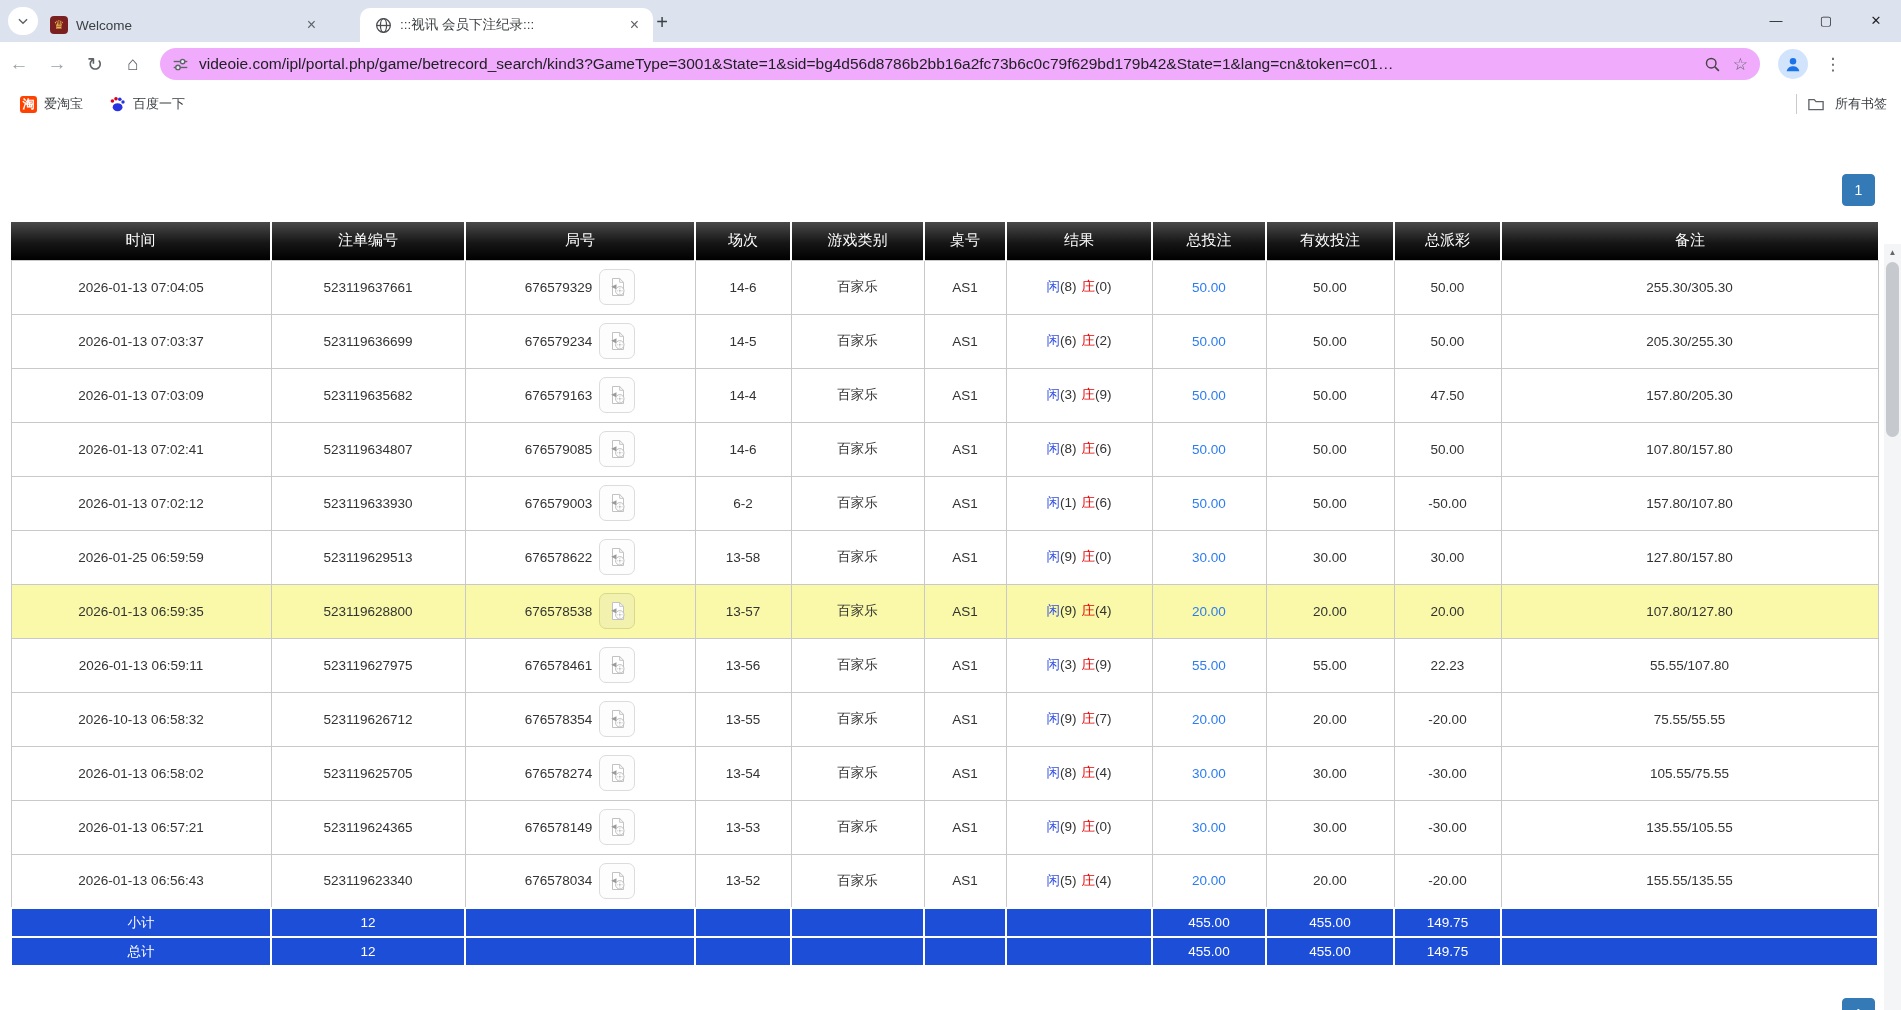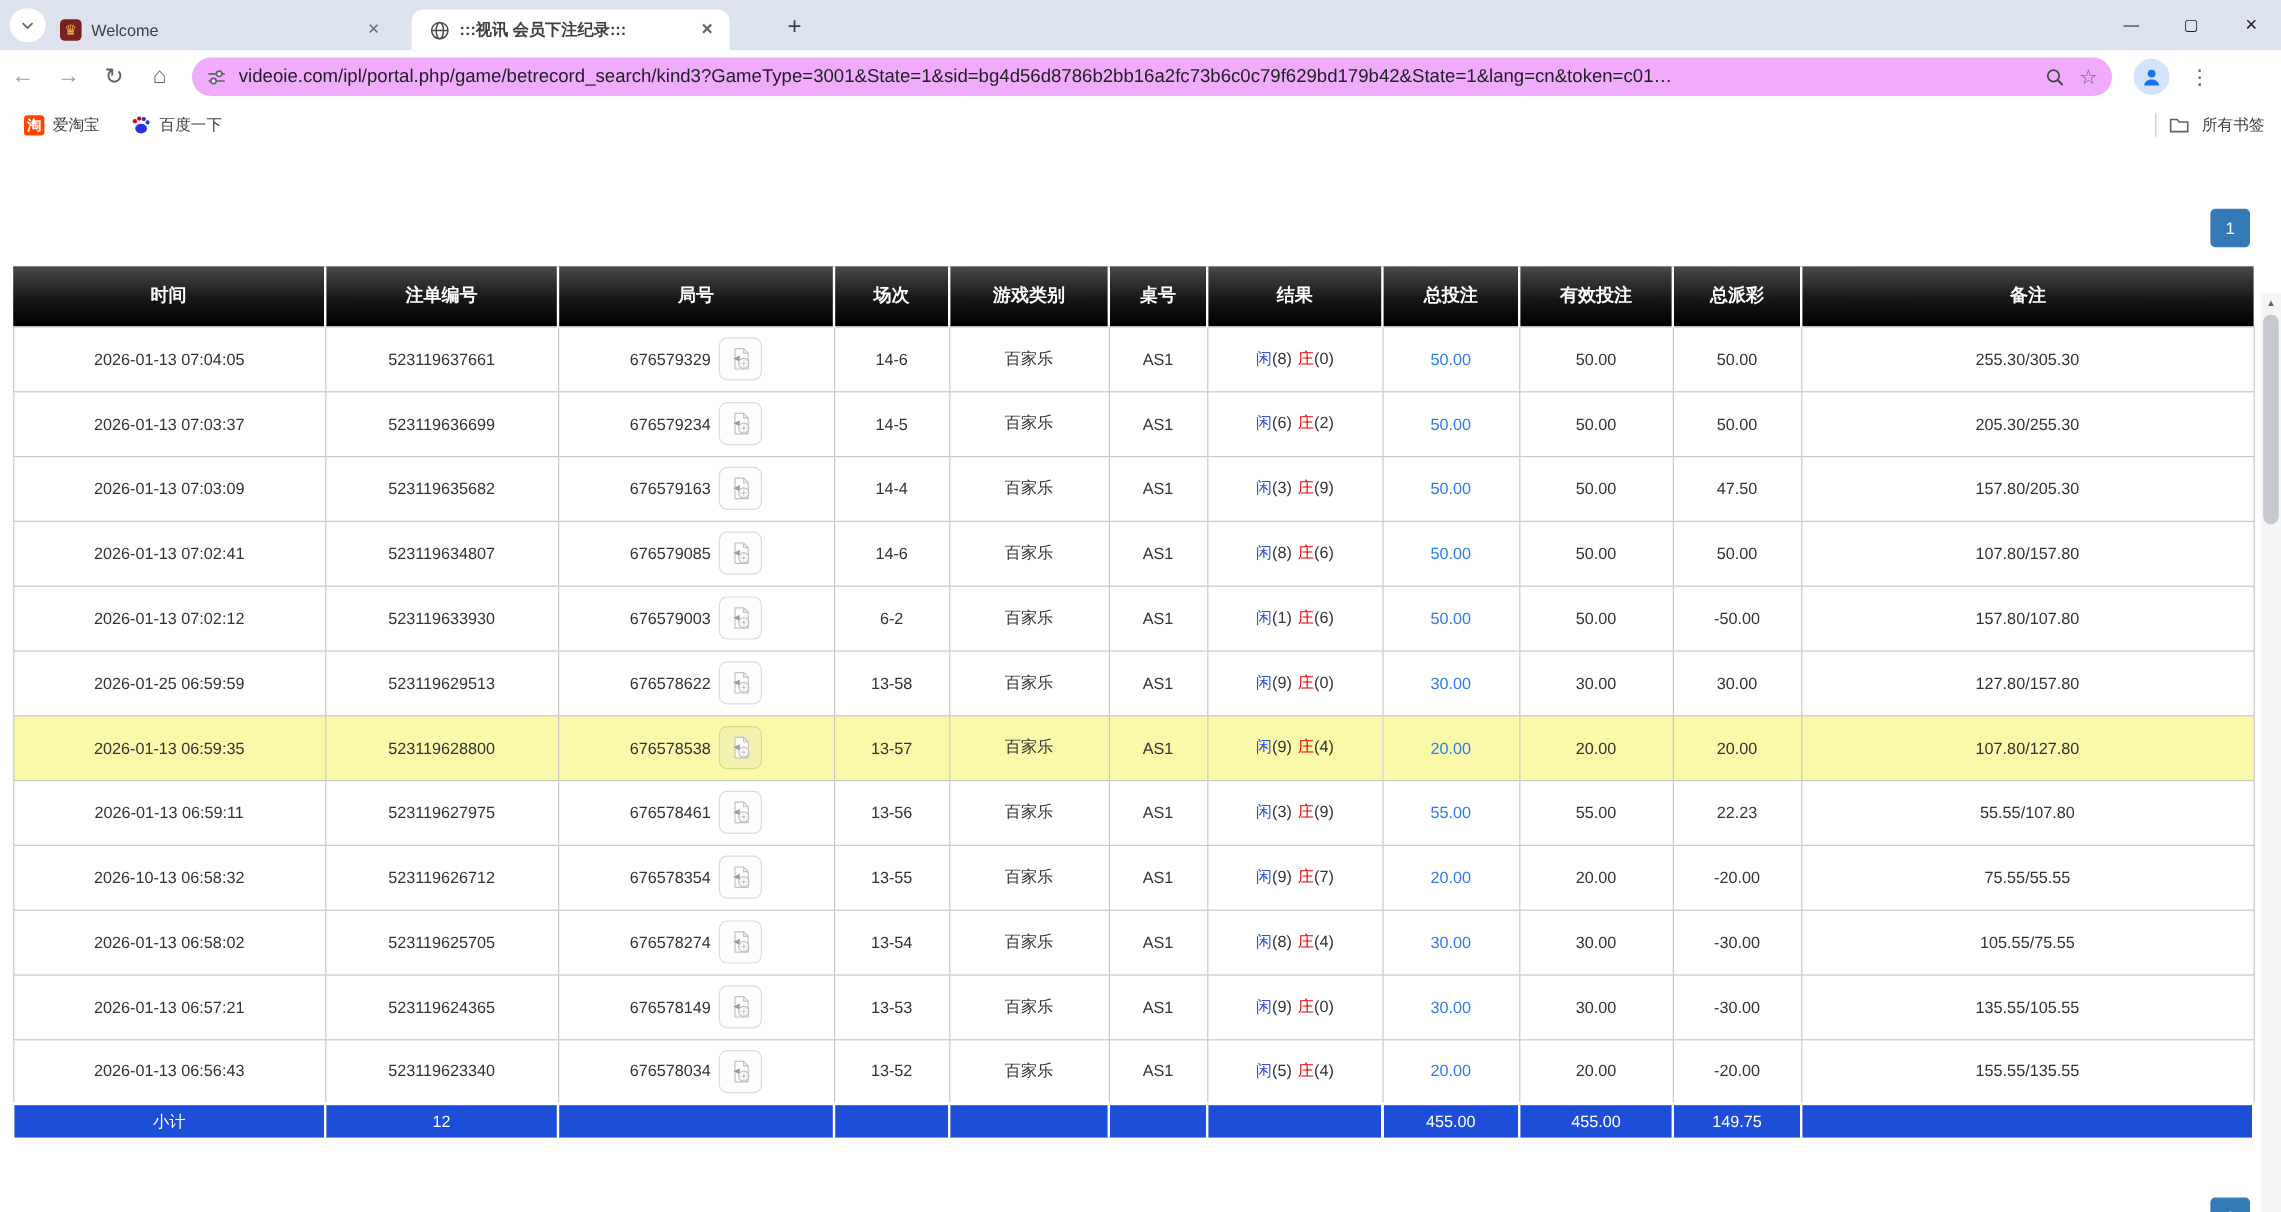--- a/index.html
+++ b/index.html
@@ -9,21 +9,21 @@
     background:#fff; font-family:"Liberation Sans", sans-serif; color:#333;
   }
 
   
   .tabstrip { position:absolute; top:0; left:0; right:0; height:42px; background:#dde3ee; }
   .tab-search { position:absolute; left:8px; top:7px; width:30px; height:28px; border-radius:14px;
     background:#fff; display:flex; align-items:center; justify-content:center; cursor:pointer; }
   .tab { position:absolute; top:8px; height:34px; display:flex; align-items:center;
     font-size:13.5px; color:#3c4043; border-radius:10px 10px 0 0; padding:0 8px; cursor:pointer; }
   .tab.inactive { left:36px; width:294px; }
-  .tab.active   { left:343px; width:265px; background:#fff;font-weight:bold; }
+  .tab.active   { left:360px; width:293px; background:#fff; }
   .favicon { width:18px; height:18px; margin:0 8px 0 6px; flex:0 0 auto;
     display:flex; align-items:center; justify-content:center; }
   .fav-welcome { background:#7a2020; border-radius:4px; color:#e8b64c; font-size:12px; line-height:1; }
   .tab-title { flex:1; white-space:nowrap; overflow:hidden; }
   .tab-close { color:#5f6368; font-size:16px; padding:0 6px; cursor:pointer; }
   .newtab { position:absolute; left:648px; top:8px; width:28px; height:28px; font-size:20px;
     color:#3c4043; display:flex; align-items:center; justify-content:center; cursor:pointer; }
   .wincontrols { position:absolute; right:0; top:0; height:40px; display:flex; }
   .winbtn { width:50px; height:40px; display:flex; align-items:center; justify-content:center;
     font-size:13px; color:#1f1f1f; cursor:pointer; }
@@ -58,21 +58,21 @@
   .content { position:absolute; top:122px; left:0; right:0; bottom:0; background:#fff; }
   .pager { position:absolute; width:33px; height:32px; background:#337ab7; border:1px solid #337ab7;
     border-radius:4px; color:#fff; font-size:14px; display:flex; align-items:center;
     justify-content:center; cursor:pointer; }
   .pager.top { left:1842px; top:52px; }
   .pager.bottom { left:1842px; top:876px; }
 
   table.bet { position:absolute; left:10px; top:100px; width:1867px; border-collapse:collapse;
     table-layout:fixed; text-align:center; }
   table.bet th { background:linear-gradient(180deg,#4a4a4a 0%,#161616 55%,#000 100%);
-    color:#fff; font-weight:bold; font-size:15px; height:50px; border-right:2px solid #fff; }
+    color:#fff; font-weight:normal; font-size:15px; height:38px; border-right:2px solid #fff; }
   table.bet th:last-child { border-right:none; }
   table.bet td { border:1px solid #c9c9c9; font-size:13.5px; color:#333; height:54px;
     padding:2px 4px; overflow:hidden; white-space:nowrap; }
   tr.highlight td { background:#f9f9a9; }
   .rp { color:#3350e0; }
   .rb { color:#e60000; }
   .rv { color:#333; margin-right:5px; }
   .rv2 { color:#333; }
   .link { color:#2c7cf0; cursor:pointer; }
   td.neg { color:#ff0000; }
@@ -599,20 +599,33 @@
           <td></td>
           <td></td>
           <td></td>
           <td></td>
           <td></td>
           <td>455.00</td>
           <td>455.00</td>
           <td>149.75</td>
           <td></td>
         </tr>
+        <tr class="summary">
+          <td>总计</td>
+          <td>12</td>
+          <td></td>
+          <td></td>
+          <td></td>
+          <td></td>
+          <td></td>
+          <td>455.00</td>
+          <td>455.00</td>
+          <td>149.75</td>
+          <td></td>
+        </tr>
       </tbody>
   </table>
 
   <div class="pager bottom">1</div>
 
   <div class="scrollbar">
     <div class="scroll-up">▲</div>
     <div class="scroll-thumb"></div>
   </div>
 </div>

